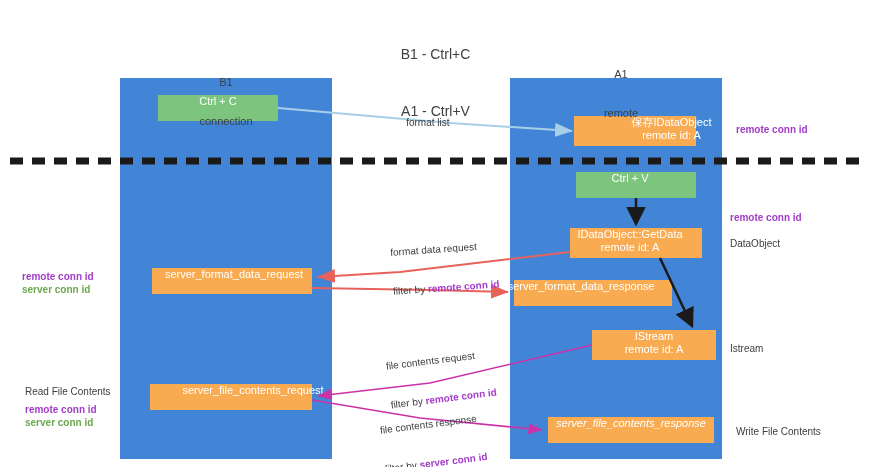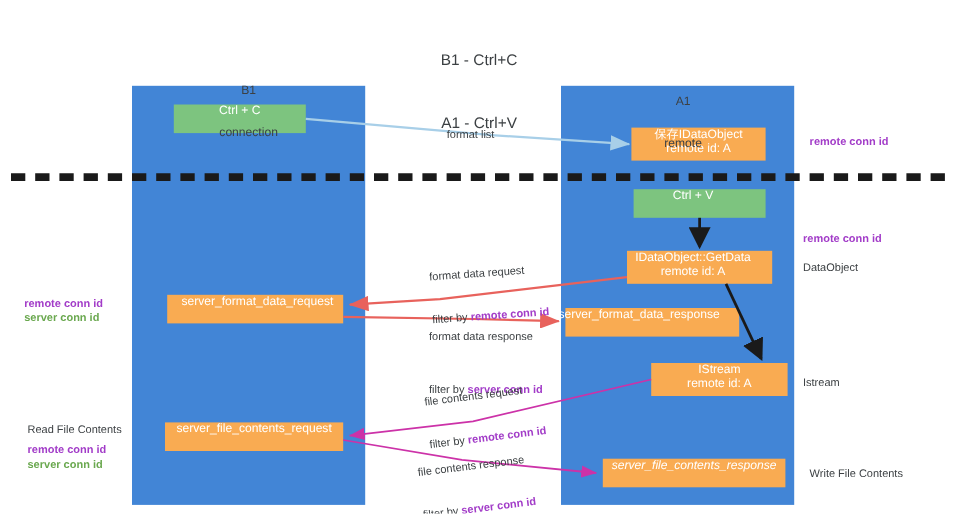--- a/index.html
+++ b/index.html
@@ -99,30 +99,30 @@
 
   <div class="txt title">
     <div>B1 - Ctrl+C</div>
     <div>A1 - Ctrl+V</div>
   </div>
 
   <div class="txt colhead" style="left:150px;top:50px;width:152px;">
     <div>B1</div>
     <div>connection</div>
   </div>
-  <div class="txt colhead" style="left:545px;top:60px;width:152px;">
+  <div class="txt colhead" style="left:545px;top:42px;width:152px;">
     <div>A1</div>
     <div>remote</div>
   </div>
 
   <div class="txt boxtext" style="left:158px;top:95px;width:120px;height:26px;">
     <span>Ctrl + C</span>
   </div>
 
-  <div class="txt boxtext" style="left:574px;top:116px;width:122px;height:30px;">
+  <div class="txt boxtext" style="left:574px;top:116px;width:147px;height:30px;padding-left:24px;">
     <span>保存IDataObject</span>
     <span>remote id: A</span>
   </div>
 
   <div class="txt boxtext" style="left:576px;top:172px;width:108px;height:26px;">
     <span>Ctrl + V</span>
   </div>
 
   <div class="txt boxtext" style="left:570px;top:228px;width:120px;height:30px;">
     <span>IDataObject::GetData</span>
@@ -135,41 +135,37 @@
 
   <div class="txt boxtext" style="left:514px;top:280px;width:134px;height:26px;">
     <span>server_format_data_response</span>
   </div>
 
   <div class="txt boxtext" style="left:592px;top:330px;width:124px;height:30px;">
     <span>IStream</span>
     <span>remote id: A</span>
   </div>
 
-  <div class="txt boxtext" style="left:150px;top:384px;width:162px;height:26px;">
+  <div class="txt boxtext" style="left:150px;top:384px;width:162px;height:26px;padding-left:22px;">
     <span>server_file_contents_request</span>
   </div>
 
   <div class="txt boxtext" style="left:548px;top:417px;width:166px;height:26px;font-style:italic;">
     <span>server_file_contents_response</span>
   </div>
 
   <div class="txt edgelabel" style="left:395px;top:103px;">
     <span>format list</span>
   </div>
 
   <div class="txt edgelabel rot" style="left:388px;top:220px;transform:rotate(-4deg);">
     <div>format data request</div>
     <div><span>filter by </span><span class="kw-purple">remote conn id</span></div>
   </div>
 
-  <div class="txt edgelabel" style="left:390px;top:274px;">
-    <div>format data response</div>
-    <div style="margin-top:9px;"><span>filter by </span><span class="kw-purple">server conn id</span></div>
-  </div>
 
   <div class="txt edgelabel rot" style="left:382px;top:334px;transform:rotate(-7deg);">
     <div>file contents request</div>
     <div><span>filter by </span><span class="kw-purple">remote conn id</span></div>
   </div>
 
   <div class="txt edgelabel rot" style="left:376px;top:398px;transform:rotate(-7deg);">
     <div>file contents response</div>
     <div><span>filter by </span><span class="kw-purple">server conn id</span></div>
   </div>

